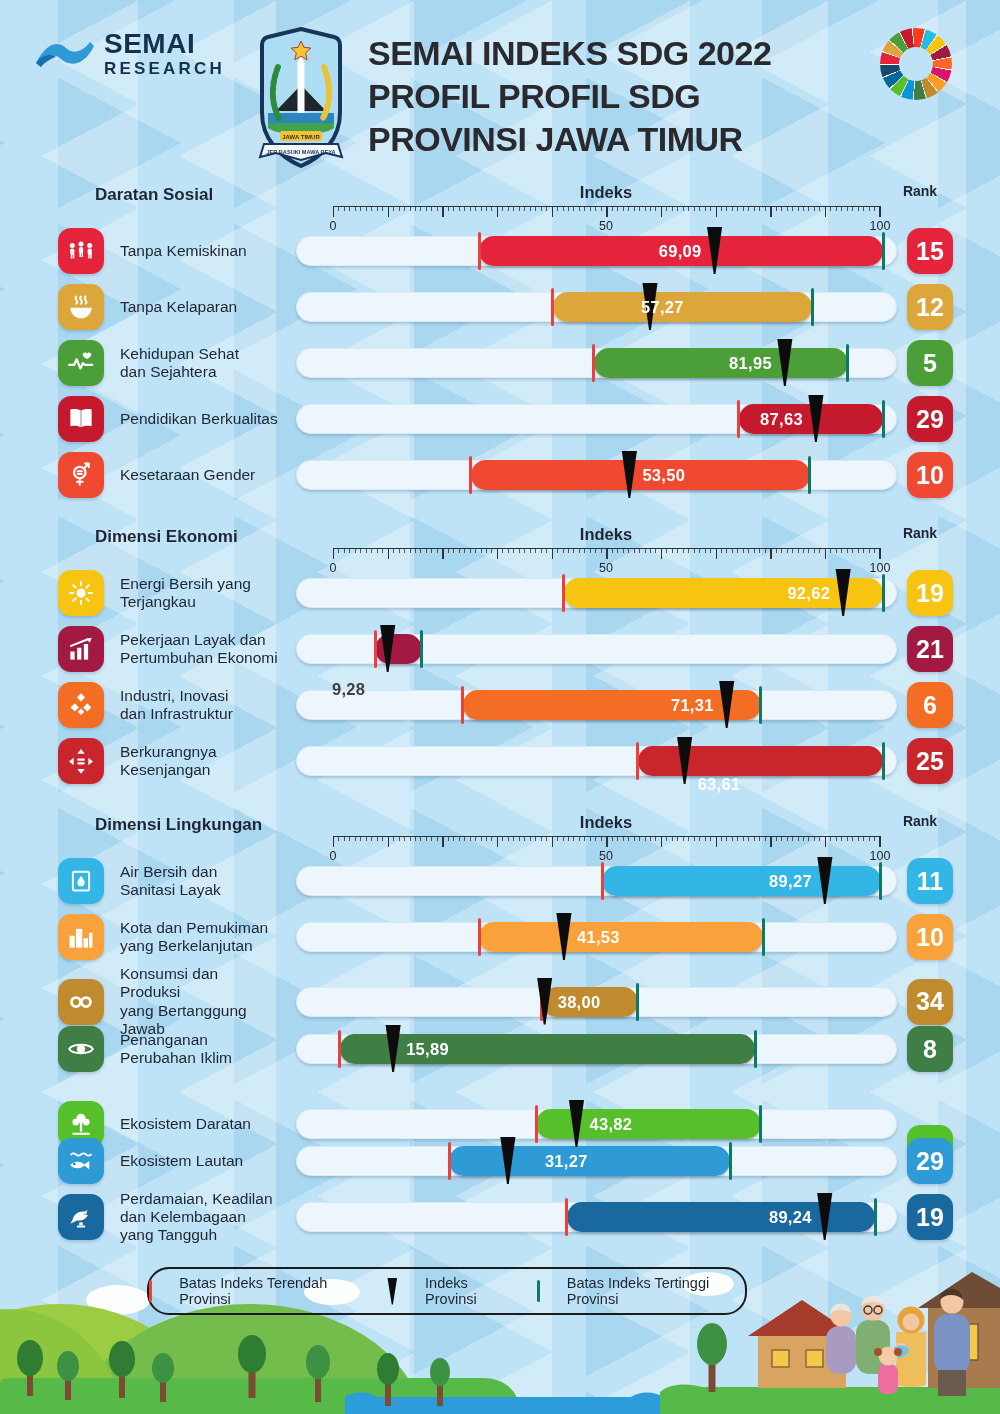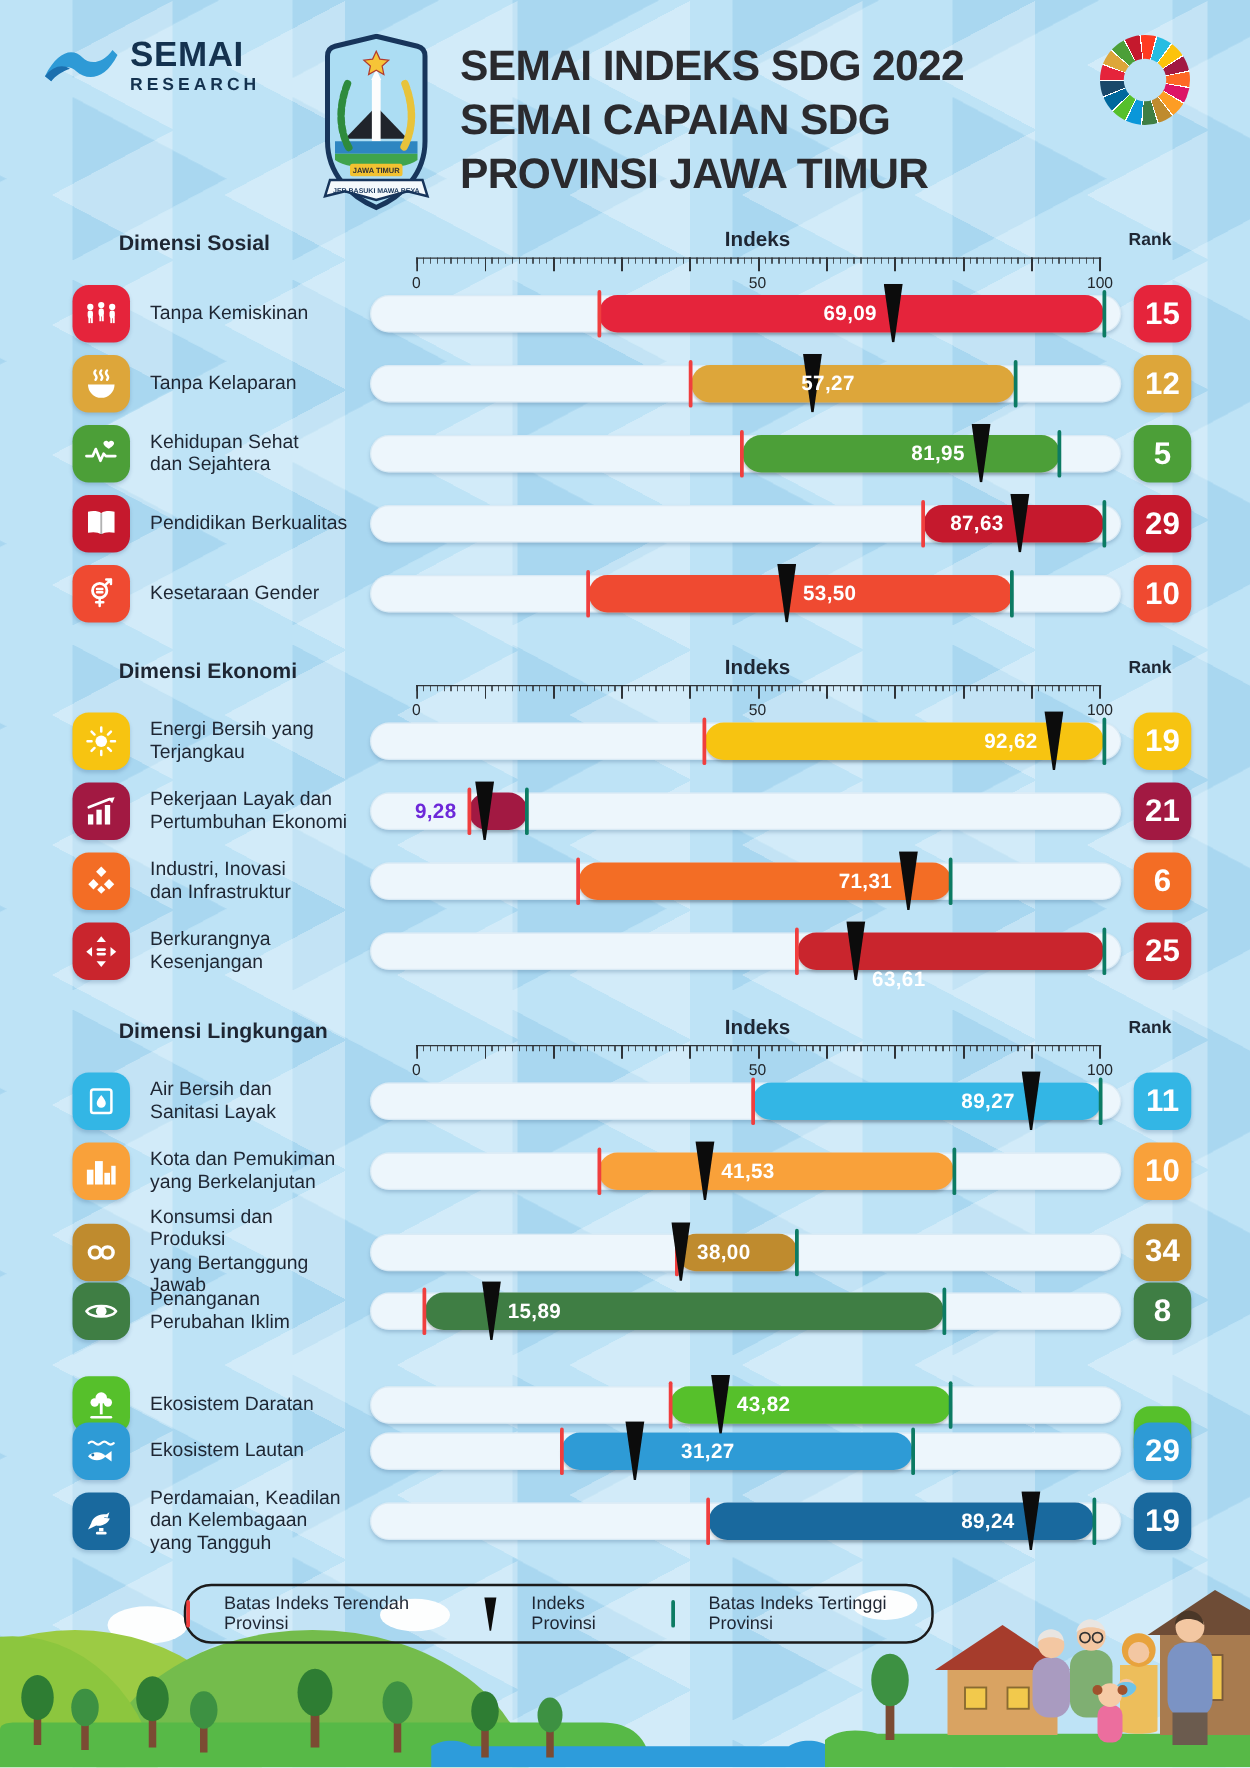--- a/index.html
+++ b/index.html
@@ -8,21 +8,21 @@
     background-color:#BEE3F6;
     background-image:
       conic-gradient(from 62deg at 30% 50%, rgba(255,255,255,.30) 0 56deg, transparent 56deg),
       conic-gradient(from 242deg at 70% 50%, rgba(130,192,229,.35) 0 56deg, transparent 56deg);
     background-size:138px 104px, 176px 146px;
     background-position:0 0, 58px 70px;}
   
   .header{position:relative;height:175px;}
   .logo{position:absolute;left:30px;top:30px;display:flex;align-items:center;gap:8px;}
   .logo-text .l1{font-size:28px;font-weight:bold;color:#14324F;letter-spacing:.5px;line-height:1;}
-  .logo-text .l2{font-size:14px;font-weight:bold;color:#14324F;letter-spacing:3.2px;line-height:1.35;}
+  .logo-text .l2{font-size:17px;font-weight:bold;color:#14324F;letter-spacing:3.2px;line-height:1.35;}
   .crest{position:absolute;left:256px;top:27px;}
   .title{position:absolute;left:368px;top:32px;font-weight:bold;color:#2A2A2E;
     font-size:34px;line-height:1.26;letter-spacing:-.5px;}
   .wheel{position:absolute;left:880px;top:28px;width:72px;height:72px;border-radius:50%;}
   .wheel .hole{position:absolute;left:19px;top:19px;width:34px;height:34px;border-radius:50%;background:#BEE3F6;}
   
   .sections{position:relative;padding-left:58px;z-index:2;}
   .section-head{position:relative;height:40px;}
   .section-title{position:absolute;left:37px;top:2px;font-size:17px;font-weight:bold;}
   .indeks-label{position:absolute;left:488px;top:0;width:120px;text-align:center;font-size:16.5px;font-weight:bold;}
@@ -41,21 +41,21 @@
   .gicon .s{fill:none;stroke:#fff;stroke-width:1.5;stroke-linecap:round;stroke-linejoin:round;}
   .row-label{font-size:15.5px;line-height:1.18;white-space:pre-line;color:#1E2633;}
   .track{position:relative;width:601px;height:30px;background:#EDF6FC;border-radius:15px;
     box-shadow:0 2px 3px rgba(60,100,140,.28), inset 0 0 0 1px rgba(160,200,225,.25);}
   .pill{position:absolute;top:0;height:30px;border-radius:15px;box-shadow:0 2px 2px rgba(60,60,60,.25);z-index:1;}
   .minline,.maxline{position:absolute;top:-4px;width:3px;height:38px;border-radius:2px;z-index:3;}
   .minline{background:#F03E3E;} .maxline{background:#0C7B63;}
   .marker{position:absolute;top:-9px;width:18px;height:47px;background:#0c0c0c;z-index:4;
     clip-path:polygon(8% 0,92% 0,55% 100%,45% 100%);}
   .val{position:absolute;top:0;line-height:30px;font-weight:bold;font-size:16.5px;color:#fff;letter-spacing:.3px;z-index:5;white-space:nowrap;}
-  .val.dark{color:#6d28d9;}
+  .val.dark{color:#404040;margin-top:40px;}
   .rank-badge{width:46px;height:46px;margin-left:-6px;border-radius:13px;color:#fff;font-weight:bold;font-size:25px;
     display:flex;align-items:center;justify-content:center;box-shadow:0 2px 3px rgba(60,100,140,.25);}
   .sec-sosial{margin-top:8px;} .sec-ekonomi{margin-top:22px;} .sec-lingkungan{margin-top:24px;}
   
   .legend{position:relative;z-index:6;margin:22px 0 0 147px;width:596px;height:44px;border:2.5px solid #1b1b1b;
     border-radius:22px;display:flex;align-items:center;justify-content:center;gap:24px;}
   .lg-item{display:flex;align-items:center;gap:27px;font-size:14.5px;color:#1E2633;}
   .lg-line{width:3.5px;height:22px;border-radius:2px;}
   .lg-marker{width:13px;height:27px;background:#0c0c0c;clip-path:polygon(8% 0,92% 0,55% 100%,45% 100%);}
   
@@ -89,32 +89,32 @@
         <path d="M22 40 C15 58 15 76 23 91" fill="none" stroke="#2E8B3D" stroke-width="6" stroke-dasharray="4 3" stroke-linecap="round"></path>
         <path d="M68 40 C75 58 75 76 67 91" fill="none" stroke="#E8C33A" stroke-width="6" stroke-dasharray="4 2" stroke-linecap="round"></path>
         <rect x="24" y="104" width="42" height="10" rx="2" fill="#F2C231"></rect>
         <text x="45" y="111.5" text-anchor="middle" font-size="6" font-weight="bold" fill="#333" font-family="Liberation Sans, sans-serif">JAWA TIMUR</text>
         <path d="M8 117 L82 117 L86 130 L70 126 L45 133 L20 126 L4 130 Z" fill="#F4F9FC" stroke="#17355B" stroke-width="2"></path>
         <text x="45" y="127" text-anchor="middle" font-size="5.6" font-weight="bold" fill="#17355B" font-family="Liberation Sans, sans-serif">JER BASUKI MAWA BEYA</text>
       </svg>
     </div>
     <div class="title">
       <div>SEMAI INDEKS SDG 2022</div>
-      <div>SEMAI CAPAIAN SDG</div>
+      <div>PROFIL PROFIL SDG</div>
       <div>PROVINSI JAWA TIMUR</div>
     </div>
     <div class="wheel" id="sdg-wheel" style="background: conic-gradient(from -90deg, rgb(229, 36, 59) 0deg, rgb(229, 36, 59) 19.3765deg, rgb(255, 255, 255) 19.3765deg, rgb(255, 255, 255) 21.1765deg, rgb(221, 166, 58) 21.1765deg, rgb(221, 166, 58) 40.5529deg, rgb(255, 255, 255) 40.5529deg, rgb(255, 255, 255) 42.3529deg, rgb(76, 159, 56) 42.3529deg, rgb(76, 159, 56) 61.7294deg, rgb(255, 255, 255) 61.7294deg, rgb(255, 255, 255) 63.5294deg, rgb(197, 25, 45) 63.5294deg, rgb(197, 25, 45) 82.9059deg, rgb(255, 255, 255) 82.9059deg, rgb(255, 255, 255) 84.7059deg, rgb(255, 58, 33) 84.7059deg, rgb(255, 58, 33) 104.082deg, rgb(255, 255, 255) 104.082deg, rgb(255, 255, 255) 105.882deg, rgb(38, 189, 226) 105.882deg, rgb(38, 189, 226) 125.259deg, rgb(255, 255, 255) 125.259deg, rgb(255, 255, 255) 127.059deg, rgb(252, 195, 11) 127.059deg, rgb(252, 195, 11) 146.435deg, rgb(255, 255, 255) 146.435deg, rgb(255, 255, 255) 148.235deg, rgb(162, 25, 66) 148.235deg, rgb(162, 25, 66) 167.612deg, rgb(255, 255, 255) 167.612deg, rgb(255, 255, 255) 169.412deg, rgb(253, 105, 37) 169.412deg, rgb(253, 105, 37) 188.788deg, rgb(255, 255, 255) 188.788deg, rgb(255, 255, 255) 190.588deg, rgb(221, 19, 103) 190.588deg, rgb(221, 19, 103) 209.965deg, rgb(255, 255, 255) 209.965deg, rgb(255, 255, 255) 211.765deg, rgb(253, 157, 36) 211.765deg, rgb(253, 157, 36) 231.141deg, rgb(255, 255, 255) 231.141deg, rgb(255, 255, 255) 232.941deg, rgb(191, 139, 46) 232.941deg, rgb(191, 139, 46) 252.318deg, rgb(255, 255, 255) 252.318deg, rgb(255, 255, 255) 254.118deg, rgb(63, 126, 68) 254.118deg, rgb(63, 126, 68) 273.494deg, rgb(255, 255, 255) 273.494deg, rgb(255, 255, 255) 275.294deg, rgb(10, 151, 217) 275.294deg, rgb(10, 151, 217) 294.671deg, rgb(255, 255, 255) 294.671deg, rgb(255, 255, 255) 296.471deg, rgb(86, 192, 43) 296.471deg, rgb(86, 192, 43) 315.847deg, rgb(255, 255, 255) 315.847deg, rgb(255, 255, 255) 317.647deg, rgb(0, 104, 157) 317.647deg, rgb(0, 104, 157) 337.024deg, rgb(255, 255, 255) 337.024deg, rgb(255, 255, 255) 338.824deg, rgb(25, 72, 106) 338.824deg, rgb(25, 72, 106) 358.2deg, rgb(255, 255, 255) 358.2deg, rgb(255, 255, 255) 360deg);">
         <div class="hole"></div>
       </div>
   </div>
 
   <div class="sections" id="sections">
   <div class="section sec-sosial">
     <div class="section-head">
-      <div class="section-title">Dimensi Sosial</div>
+      <div class="section-title">Daratan Sosial</div>
       <div class="indeks-label">Indeks</div>
       <div class="rank-label">Rank</div>
       <div class="ruler"></div>
       <div class="tick t0">0</div>
       <div class="tick t50">50</div>
       <div class="tick t100">100</div>
     </div>
     <div class="rows">
   <div class="row">
     <div class="icon-badge" style="background: rgb(229, 36, 59);">

